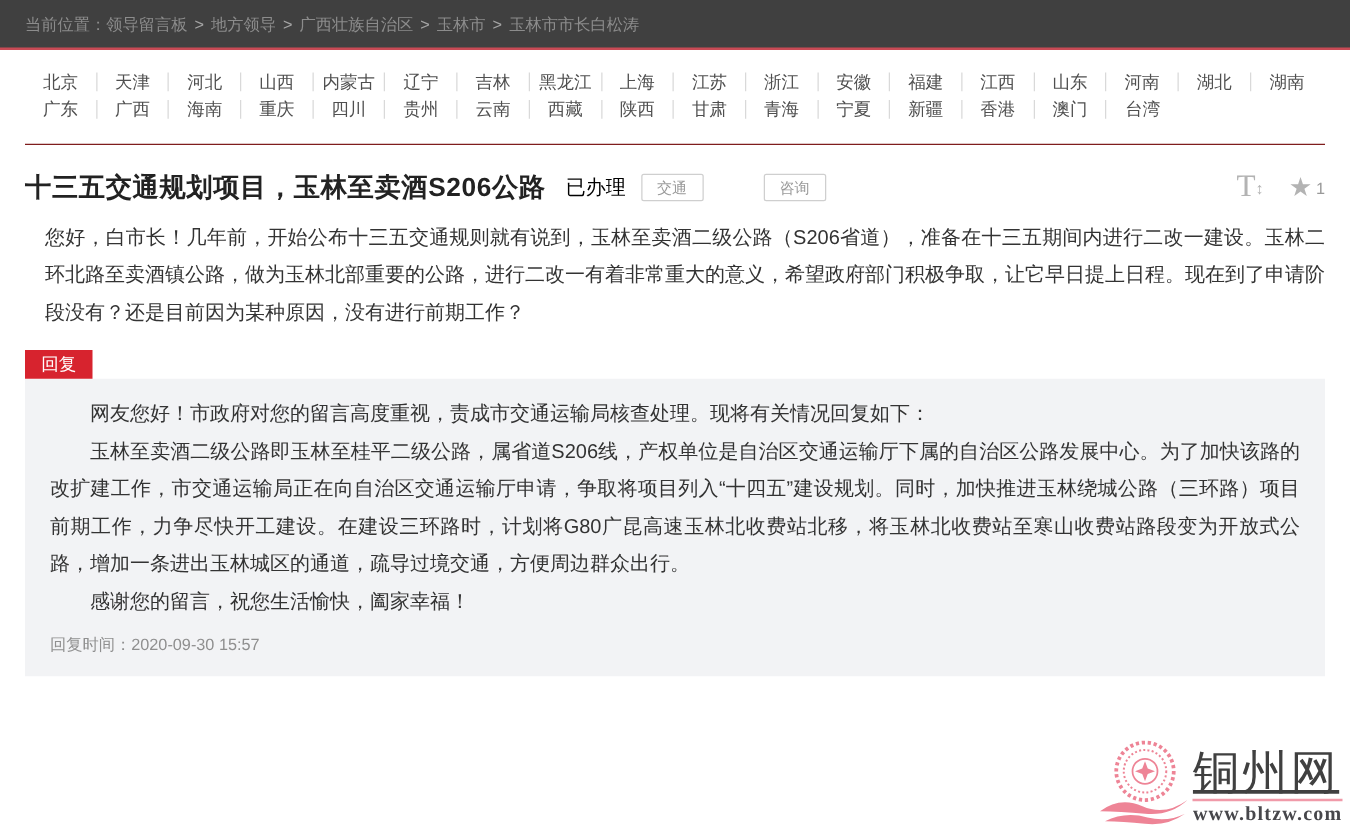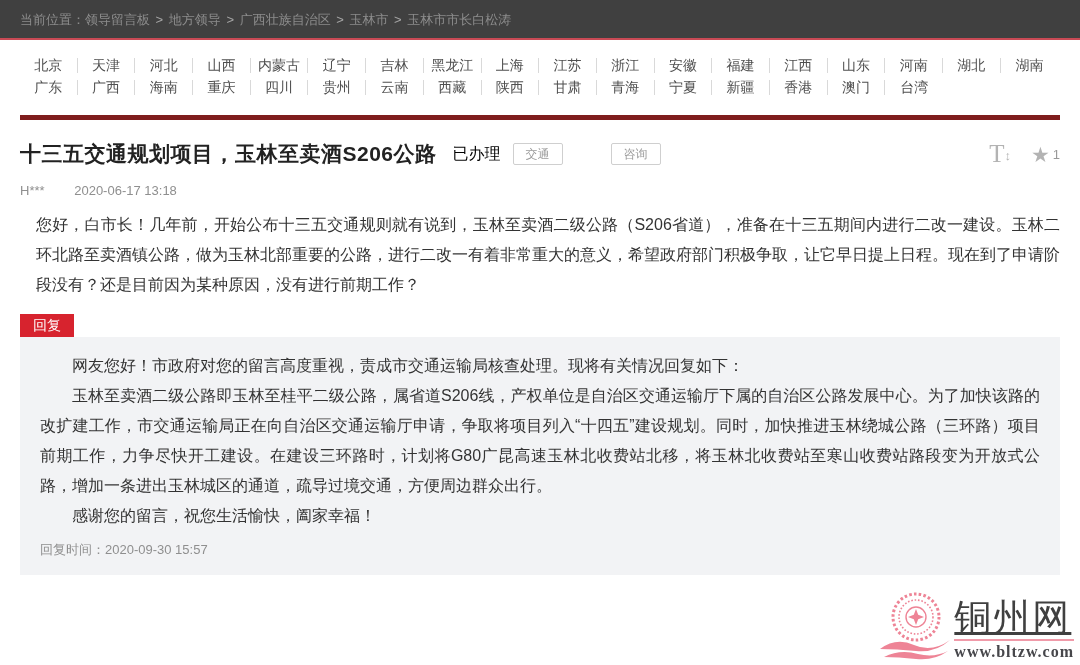--- a/index.html
+++ b/index.html
@@ -16,21 +16,21 @@
     font-size:13px;color:#8c8c8c;
     border-bottom:2px solid #c94a55;
     white-space:nowrap;
   }
   .crumb-label{color:#8c8c8c;}
   .crumbs{display:inline;}
   .crumb{color:#8c8c8c;cursor:pointer;}
   .crumb:not(:last-child)::after{content:" > ";color:#a5a5a5;margin:0 2px;}
   
   .container{padding:0 20px;}
-  .prov-nav{padding:11px 0 13px 0;border-bottom:5px solid #7f1d1d;}
+  .prov-nav{padding:11px 0 13px 0;border-bottom:1px solid #7f1d1d;}
   .nav-row{display:flex;margin:7px 0;}
   .nav-item{
     flex:none;width:57.7px;box-sizing:border-box;text-align:center;
     font-size:14px;color:#4f4f4f;line-height:15px;
     border-right:1px solid #d9d9d9;cursor:pointer;
   }
   .nav-row .nav-item:last-child{border-right:none;}
   
   .title-row{display:flex;align-items:center;margin-top:20px;}
   .post-title{font-size:21px;font-weight:700;color:#222;margin:0;letter-spacing:.5px;}
@@ -147,24 +147,20 @@
           <span class="tag">交通</span>
           <span class="tag">咨询</span>
         </span>
       <span class="tools">
         <span class="ticon"><span>T</span><span class="ticon-arrows">↕</span></span>
         <span class="star">★</span>
         <span class="star-count">1</span>
       </span>
     </div>
 
-    <div class="meta-row">
-      <span class="author">H***</span>
-      <span class="date">2020-06-17 13:18</span>
-    </div>
 
     <p class="post-body">您好，白市长！几年前，开始公布十三五交通规则就有说到，玉林至卖酒二级公路（S206省道），准备在十三五期间内进行二改一建设。玉林二环北路至卖酒镇公路，做为玉林北部重要的公路，进行二改一有着非常重大的意义，希望政府部门积极争取，让它早日提上日程。现在到了申请阶段没有？还是目前因为某种原因，没有进行前期工作？</p>
   </section>
 
   <section class="reply-section">
     <div class="reply-badge">回复</div>
     <div class="reply-panel">
       <div class="reply-paragraphs">
           <p class="reply-paragraph">网友您好！市政府对您的留言高度重视，责成市交通运输局核查处理。现将有关情况回复如下：</p>
           <p class="reply-paragraph">玉林至卖酒二级公路即玉林至桂平二级公路，属省道S206线，产权单位是自治区交通运输厅下属的自治区公路发展中心。为了加快该路的改扩建工作，市交通运输局正在向自治区交通运输厅申请，争取将项目列入“十四五”建设规划。同时，加快推进玉林绕城公路（三环路）项目前期工作，力争尽快开工建设。在建设三环路时，计划将G80广昆高速玉林北收费站北移，将玉林北收费站至寒山收费站路段变为开放式公路，增加一条进出玉林城区的通道，疏导过境交通，方便周边群众出行。</p>

